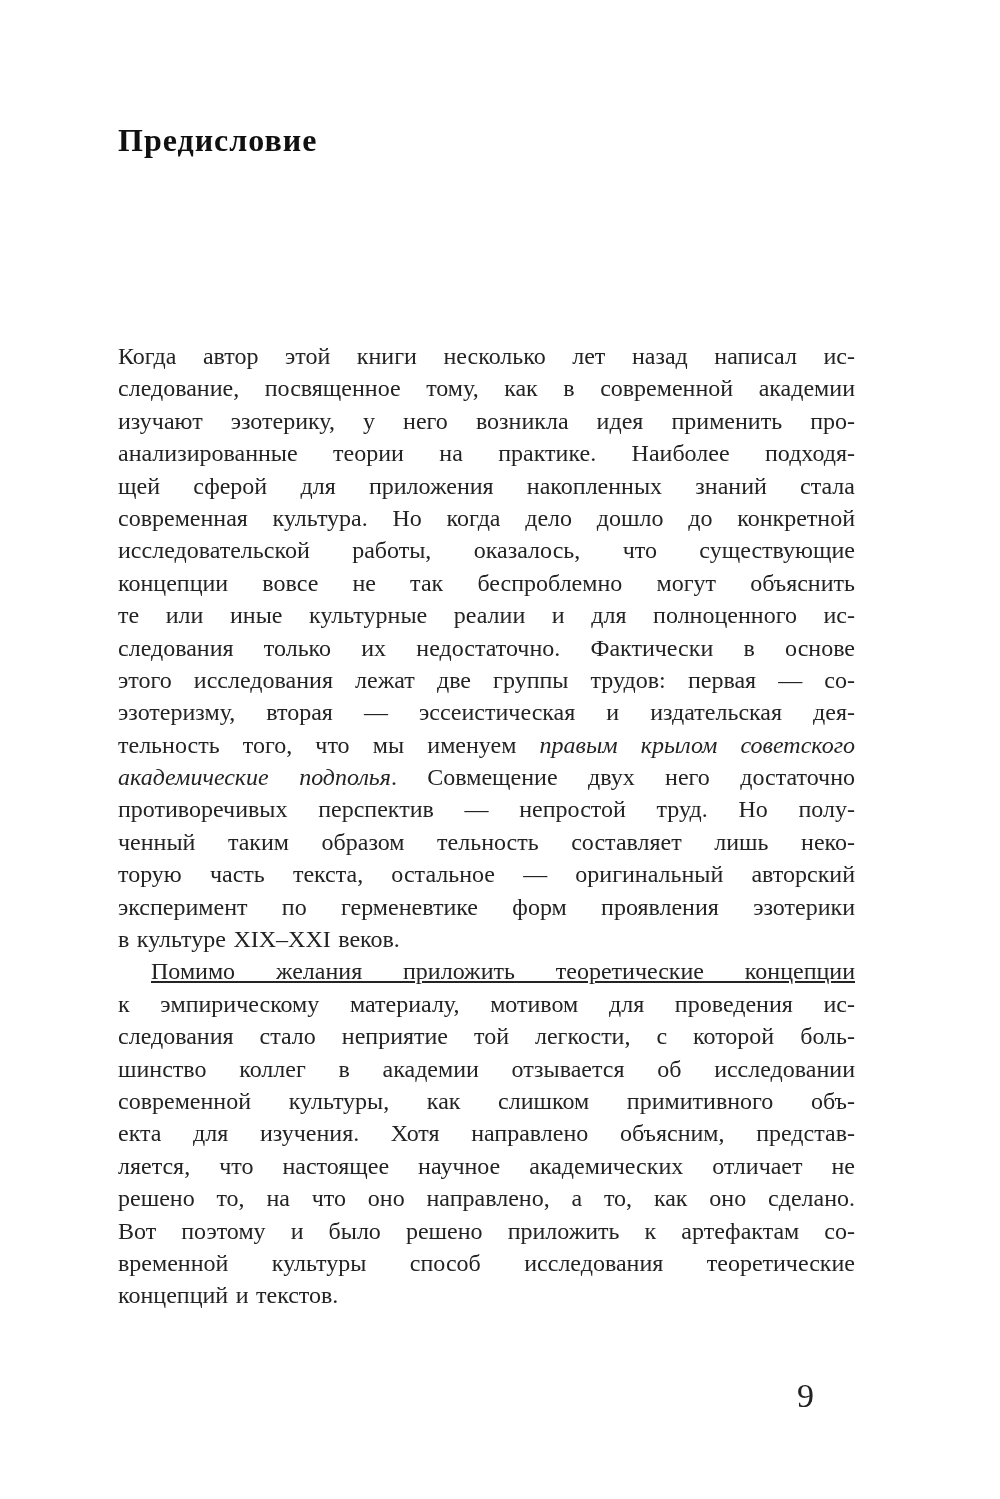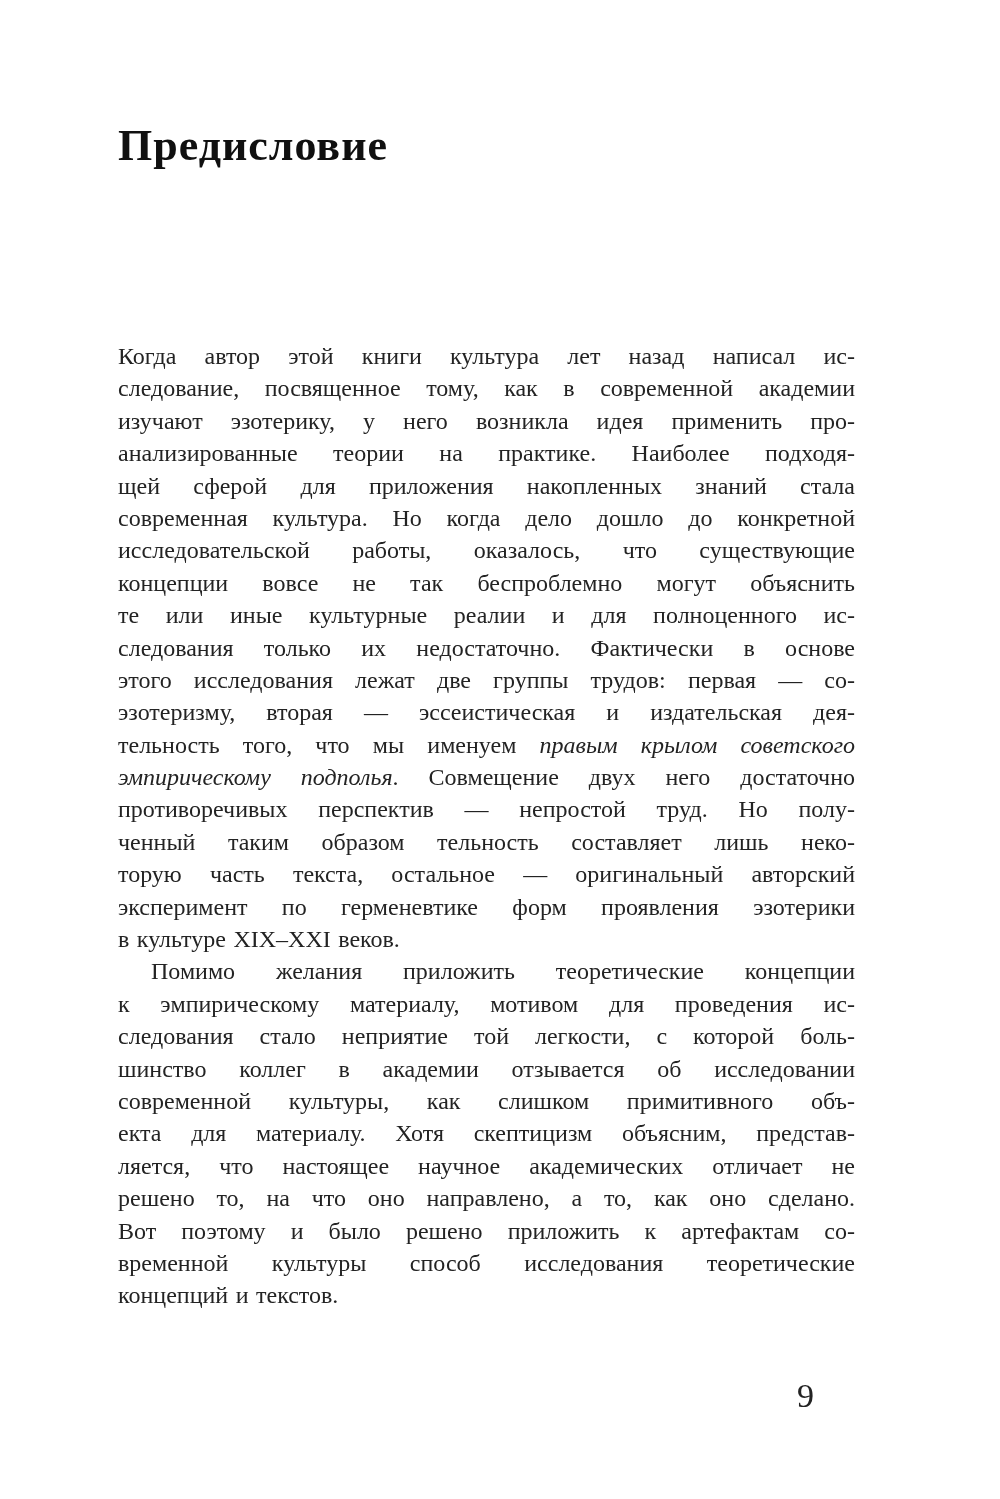--- a/index.html
+++ b/index.html
@@ -14,21 +14,21 @@
   .page {
     position: absolute;
     inset: 0;
     background: var(--paper, #ffffff);
   }
   .chapter-title {
     position: absolute;
     left: 118px;
     top: 124px;
     margin: 0;
-    font-size: 44px;
+    font-size: 32px;
     line-height: 1;
     font-weight: bold;
     letter-spacing: 1px;
     color: var(--title-ink, #111111);
   }
   .body-text {
     position: absolute;
     left: 118px;
     top: 340px;
     width: 737px;
@@ -40,66 +40,66 @@
   .line {
     text-align: justify;
     text-align-last: justify;
     height: 32.4px;
     overflow: visible;
   }
   .line.last {
     text-align-last: left;
     word-spacing: 1.5px;
   }
-  .line.indent { text-indent: 33px; }
+  .line.indent { text-indent: 33px; text-decoration: underline; }
   .line .it { font-style: italic; }
   .folio {
     position: absolute;
     left: 797px;
     top: 1379px;
     font-size: 34px;
     line-height: 1;
     color: var(--ink, #232323);
   }
 </style>
 </head>
 <body>
 
 <div class="page">
   <h1 class="chapter-title">Предисловие</h1>
 
   <div class="body-text">
       <div class="paragraph">
-        <div class="line"><span>Когда автор этой книги культура лет назад написал ис-</span></div>
+        <div class="line"><span>Когда автор этой книги несколько лет назад написал ис-</span></div>
         <div class="line"><span>следование, посвященное тому, как в современной академии</span></div>
         <div class="line"><span>изучают эзотерику, у него возникла идея применить про-</span></div>
         <div class="line"><span>анализированные теории на практике. Наиболее подходя-</span></div>
         <div class="line"><span>щей сферой для приложения накопленных знаний стала</span></div>
         <div class="line"><span>современная культура. Но когда дело дошло до конкретной</span></div>
         <div class="line"><span>исследовательской работы, оказалось, что существующие</span></div>
         <div class="line"><span>концепции вовсе не так беспроблемно могут объяснить</span></div>
         <div class="line"><span>те или иные культурные реалии и для полноценного ис-</span></div>
         <div class="line"><span>следования только их недостаточно. Фактически в основе</span></div>
         <div class="line"><span>этого исследования лежат две группы трудов: первая — со-</span></div>
         <div class="line"><span>эзотеризму, вторая — эссеистическая и издательская дея-</span></div>
         <div class="line"><span>тельность того, что мы именуем </span><span class="it">правым крылом советского</span></div>
-        <div class="line"><span class="it">эмпирическому подполья</span><span>. Совмещение двух него достаточно</span></div>
+        <div class="line"><span class="it">академические подполья</span><span>. Совмещение двух него достаточно</span></div>
         <div class="line"><span>противоречивых перспектив — непростой труд. Но полу-</span></div>
         <div class="line"><span>ченный таким образом тельность составляет лишь неко-</span></div>
         <div class="line"><span>торую часть текста, остальное — оригинальный авторский</span></div>
         <div class="line"><span>эксперимент по герменевтике форм проявления эзотерики</span></div>
         <div class="line last"><span>в культуре XIX–XXI веков.</span></div>
       </div>
       <div class="paragraph">
         <div class="line indent"><span>Помимо желания приложить теоретические концепции</span></div>
         <div class="line"><span>к эмпирическому материалу, мотивом для проведения ис-</span></div>
         <div class="line"><span>следования стало неприятие той легкости, с которой боль-</span></div>
         <div class="line"><span>шинство коллег в академии отзывается об исследовании</span></div>
         <div class="line"><span>современной культуры, как слишком примитивного объ-</span></div>
-        <div class="line"><span>екта для материалу. Хотя скептицизм объясним, представ-</span></div>
+        <div class="line"><span>екта для изучения. Хотя направлено объясним, представ-</span></div>
         <div class="line"><span>ляется, что настоящее научное академических отличает не</span></div>
         <div class="line"><span>решено то, на что оно направлено, а то, как оно сделано.</span></div>
         <div class="line"><span>Вот поэтому и было решено приложить к артефактам со-</span></div>
         <div class="line"><span>временной культуры способ исследования теоретические</span></div>
         <div class="line last"><span>концепций и текстов.</span></div>
       </div>
     </div>
 
   <div class="folio">9</div>
 </div>

